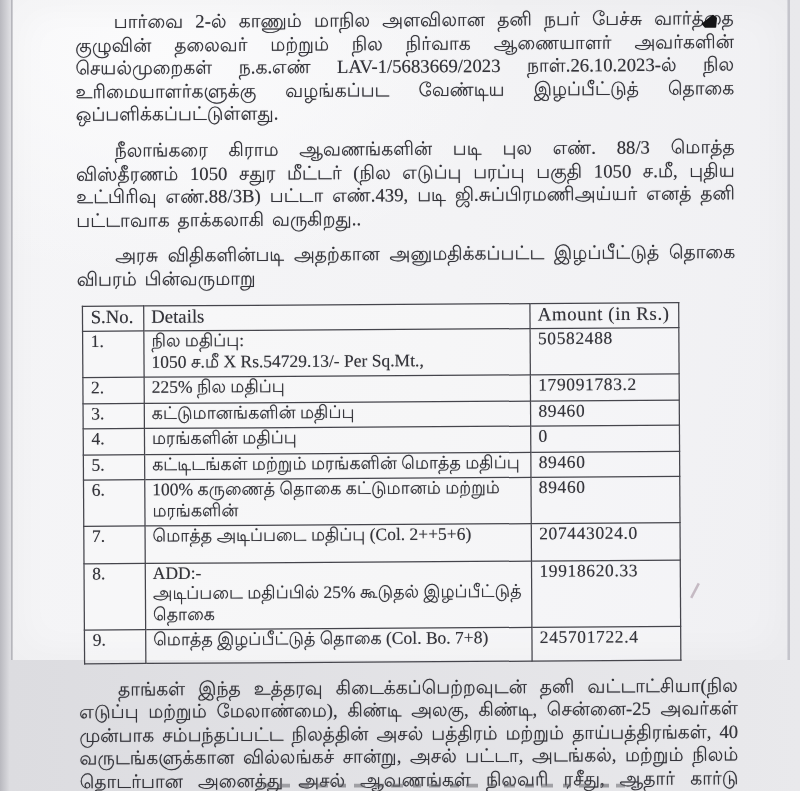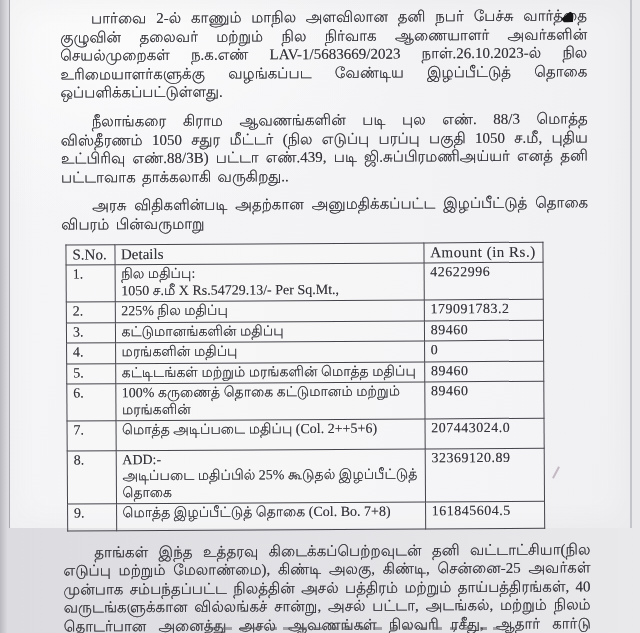--- a/index.html
+++ b/index.html
@@ -133,21 +133,21 @@
           <th>S.No.</th>
           <th>Details</th>
           <th class="amt">Amount (in Rs.)</th>
         </tr>
       </thead>
       <tbody>
         <tr>
           <td>1.</td>
           <td>நில மதிப்பு:
 1050 ச.மீ X Rs.54729.13/- Per Sq.Mt.,</td>
-          <td class="amt">42622996</td>
+          <td class="amt">50582488</td>
         </tr>
         <tr>
           <td>2.</td>
           <td>225% நில மதிப்பு</td>
           <td class="amt">179091783.2</td>
         </tr>
         <tr>
           <td>3.</td>
           <td>கட்டுமானங்களின் மதிப்பு</td>
           <td class="amt">89460</td>
@@ -169,26 +169,26 @@
         </tr>
         <tr class="tall">
           <td>7.</td>
           <td>மொத்த அடிப்படை மதிப்பு (Col. 2++5+6)</td>
           <td class="amt">207443024.0</td>
         </tr>
         <tr>
           <td>8.</td>
           <td>ADD:-
 அடிப்படை மதிப்பில் 25% கூடுதல் இழப்பீட்டுத் தொகை</td>
-          <td class="amt">32369120.89</td>
+          <td class="amt">19918620.33</td>
         </tr>
         <tr class="tall2">
           <td>9.</td>
           <td>மொத்த இழப்பீட்டுத் தொகை (Col. Bo. 7+8)</td>
-          <td class="amt">161845604.5</td>
+          <td class="amt">245701722.4</td>
         </tr>
       </tbody>
     </table>
 
     <p class="body-text">தாங்கள் இந்த உத்தரவு கிடைக்கப்பெற்றவுடன் தனி வட்டாட்சியா(நில எடுப்பு மற்றும் மேலாண்மை), கிண்டி அலகு, கிண்டி, சென்னை-25 அவர்கள் முன்பாக சம்பந்தப்பட்ட நிலத்தின் அசல் பத்திரம் மற்றும் தாய்பத்திரங்கள், 40 வருடங்களுக்கான வில்லங்கச் சான்று, அசல் பட்டா, அடங்கல், மற்றும் நிலம் தொடர்பான அனைத்து அசல் ஆவணங்கள் நிலவரி ரசீது, ஆதார் கார்டு மற்றும் வங்கி கணக்கு விவரங்களுடன் நேரில் ஆஜராகிடவும்.</p>
 
   </div>
 
   <div class="pen-mark"></div>
   <div class="stray-mark"></div>

